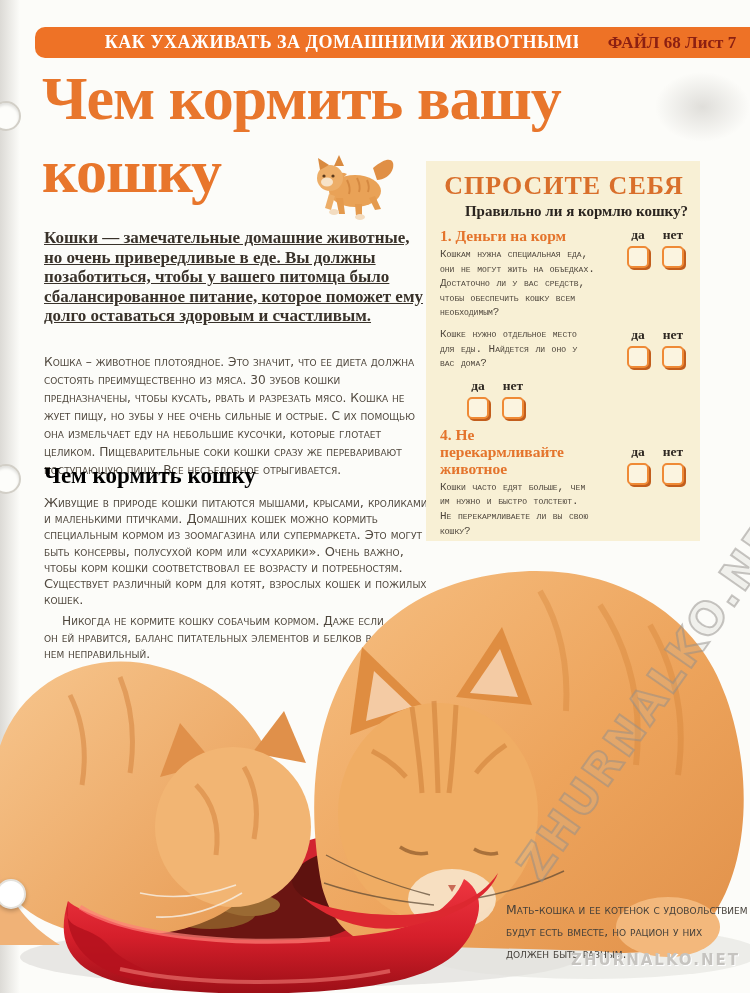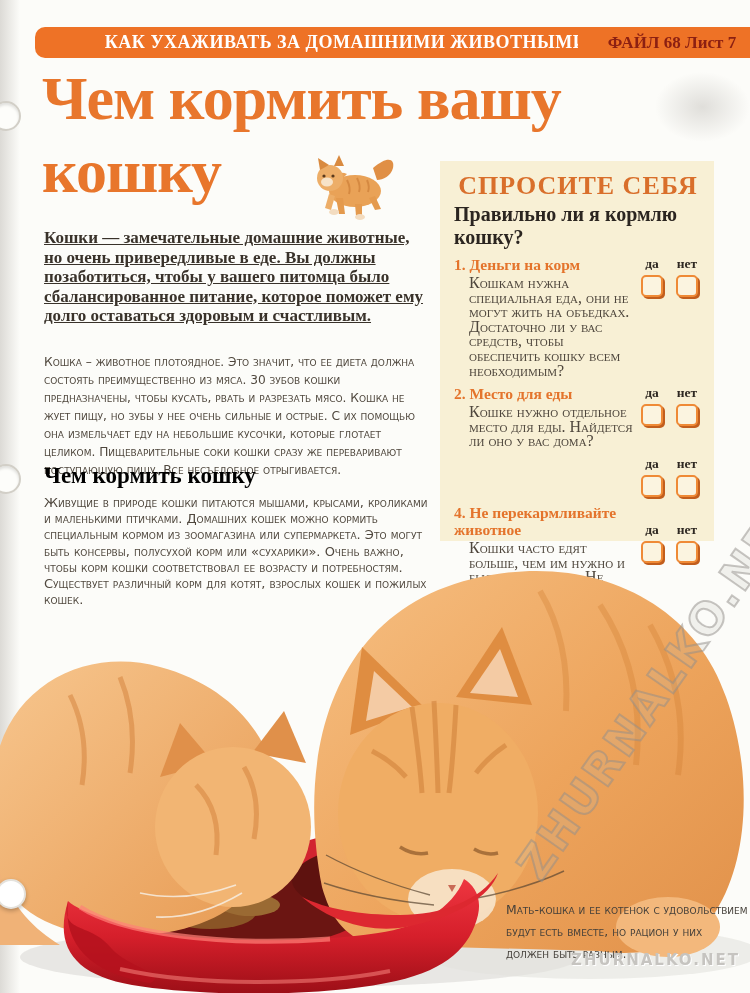--- a/index.html
+++ b/index.html
@@ -37,30 +37,30 @@
   
   .intro{position:absolute;left:44px;top:228px;width:380px;
     font-weight:bold;font-size:17px;line-height:19.5px;color:#39322a;text-decoration:underline;}
   .smallcaps{font-family:"DejaVu Sans", sans-serif;font-variant:small-caps;color:#4f473d;}
   .para1{position:absolute;left:44px;top:353px;width:384px;font-size:12.2px;line-height:18px;}
   .subhead{position:absolute;left:44px;top:463px;color:#000000;font-weight:bold;font-size:23px;}
   .para2{position:absolute;left:44px;top:495px;width:386px;font-size:13px;line-height:16.2px;}
   .para3{position:absolute;left:44px;top:613px;width:345px;font-size:12.2px;line-height:16.6px;text-indent:18px;}
 
   
-  .sidebar{position:absolute;left:440px;top:161px;width:274px;height:380px;
+  .sidebar{position:absolute;left:426px;top:161px;width:274px;height:380px;
     background:#f8f0d5;box-sizing:border-box;padding:8px 12px 10px 14px;}
   .sb-title{text-align:center;color:#d96f2b;font-weight:bold;font-size:26px;letter-spacing:1px;margin:2px 0 2px;}
-  .sb-subtitle{text-align:left;color:#2b2520;font-weight:bold;font-size:20px;margin-bottom:4px;}
-  .q-item{display:flex;margin-top:7px;justify-content:flex-end;}
+  .sb-subtitle{text-align:right;color:#2b2520;font-weight:bold;font-size:15px;margin-bottom:4px;}
+  .q-item{display:flex;margin-top:7px;}
   .q-left{flex:1;padding-right:4px;}
   .q-title{color:#e4742c;font-weight:bold;font-size:15.5px;line-height:17px;margin-bottom:3px;}
-  .q-text{font-family:Liberation Serif, serif;font-variant:small-caps;
-    font-size:16px;line-height:14.6px;color:#4f473d;max-width:212px;margin-left:15px;}
-  .q-right{display:grid;grid-template-columns:22px 22px;gap:3px 13px;justify-content:end;align-content:start;margin-right:4px;}
+  .q-text{font-family:Liberation Mono, monospace;font-variant:small-caps;
+    font-size:11px;line-height:14.6px;color:#4f473d;max-width:212px;}
+  .q-right{display:grid;grid-template-columns:22px 22px;gap:3px 13px;justify-content:end;align-content:start;margin-right:4px;margin-left:27px;}
   .danet{font-weight:bold;font-size:13.5px;color:#2e2822;text-align:center;}
   .cb{width:18px;height:18px;border:2px solid #ef8a36;border-radius:5px;
     background:#fbf4e0;box-shadow:2px 2px 0 0 #c25e1d;justify-self:center;cursor:pointer;}
   .q-item.last .q-right{margin-top:18px;}
 
   
   .photo{position:absolute;left:0;top:555px;width:750px;height:438px;}
   .caption{position:absolute;left:506px;top:899px;width:242px;
     font-family:"DejaVu Sans", sans-serif;font-variant:small-caps;
     font-size:12.4px;line-height:22px;color:#45403a;}
@@ -113,41 +113,41 @@
       <path d="M44 34 q 4 8 2 14"></path>
         <path d="M54 32 q 4 8 2 14"></path>
         <path d="M64 34 q 3 7 1 12"></path>
     </g>
   </svg>
 
   <div class="intro">Кошки — замечательные домашние животные, но очень привередливые в еде. Вы должны позаботиться, чтобы у вашего питомца было сбалансированное питание, которое поможет ему долго оставаться здоровым и счастливым.</div>
   <div class="para1 smallcaps">Кошка – животное плотоядное. Это значит, что ее диета должна состоять преимущественно из мяса. 30 зубов кошки предназначены, чтобы кусать, рвать и разрезать мясо. Кошка не жует пищу, но зубы у нее очень сильные и острые. С их помощью она измельчает еду на небольшие кусочки, которые глотает целиком. Пищеварительные соки кошки сразу же переваривают поступающую пищу. Все несъедобное отрыгивается.</div>
   <div class="subhead">Чем кормить кошку</div>
   <div class="para2 smallcaps">Живущие в природе кошки питаются мышами, крысами, кроликами и маленькими птичками. Домашних кошек можно кормить специальным кормом из зоомагазина или супермаркета. Это могут быть консервы, полусухой корм или «сухарики». Очень важно, чтобы корм кошки соответствовал ее возрасту и потребностям. Существует различный корм для котят, взрослых кошек и пожилых кошек.</div>
+  <div class="para3 smallcaps">Никогда не кормите кошку собачьим кормом. Даже если он ей нравится, баланс питательных элементов и белков в нем неправильный.</div>
 
   <div class="sidebar">
     <div class="sb-title">СПРОСИТЕ СЕБЯ</div>
     <div class="sb-subtitle">Правильно ли я кормлю кошку?</div>
 
     <div class="q-item">
       <div class="q-left">
         <div class="q-title">1. Деньги на корм</div>
         <div class="q-text">Кошкам нужна специальная еда, они не могут жить на объедках. Достаточно ли у вас средств, чтобы обеспечить кошку всем необходимым?</div>
       </div>
       <div class="q-right">
         <div class="danet">да</div>
         <div class="danet">нет</div>
         <div class="cb"></div>
         <div class="cb"></div>
       </div>
     </div>
 
     <div class="q-item">
       <div class="q-left">
-        <div class="q-title">2. Место для еды</div>
         <div class="q-text">Кошке нужно отдельное место для еды. Найдется ли оно у вас дома?</div>
       </div>
       <div class="q-right">
         <div class="danet">да</div>
         <div class="danet">нет</div>
         <div class="cb"></div>
         <div class="cb"></div>
       </div>
     </div>
 

